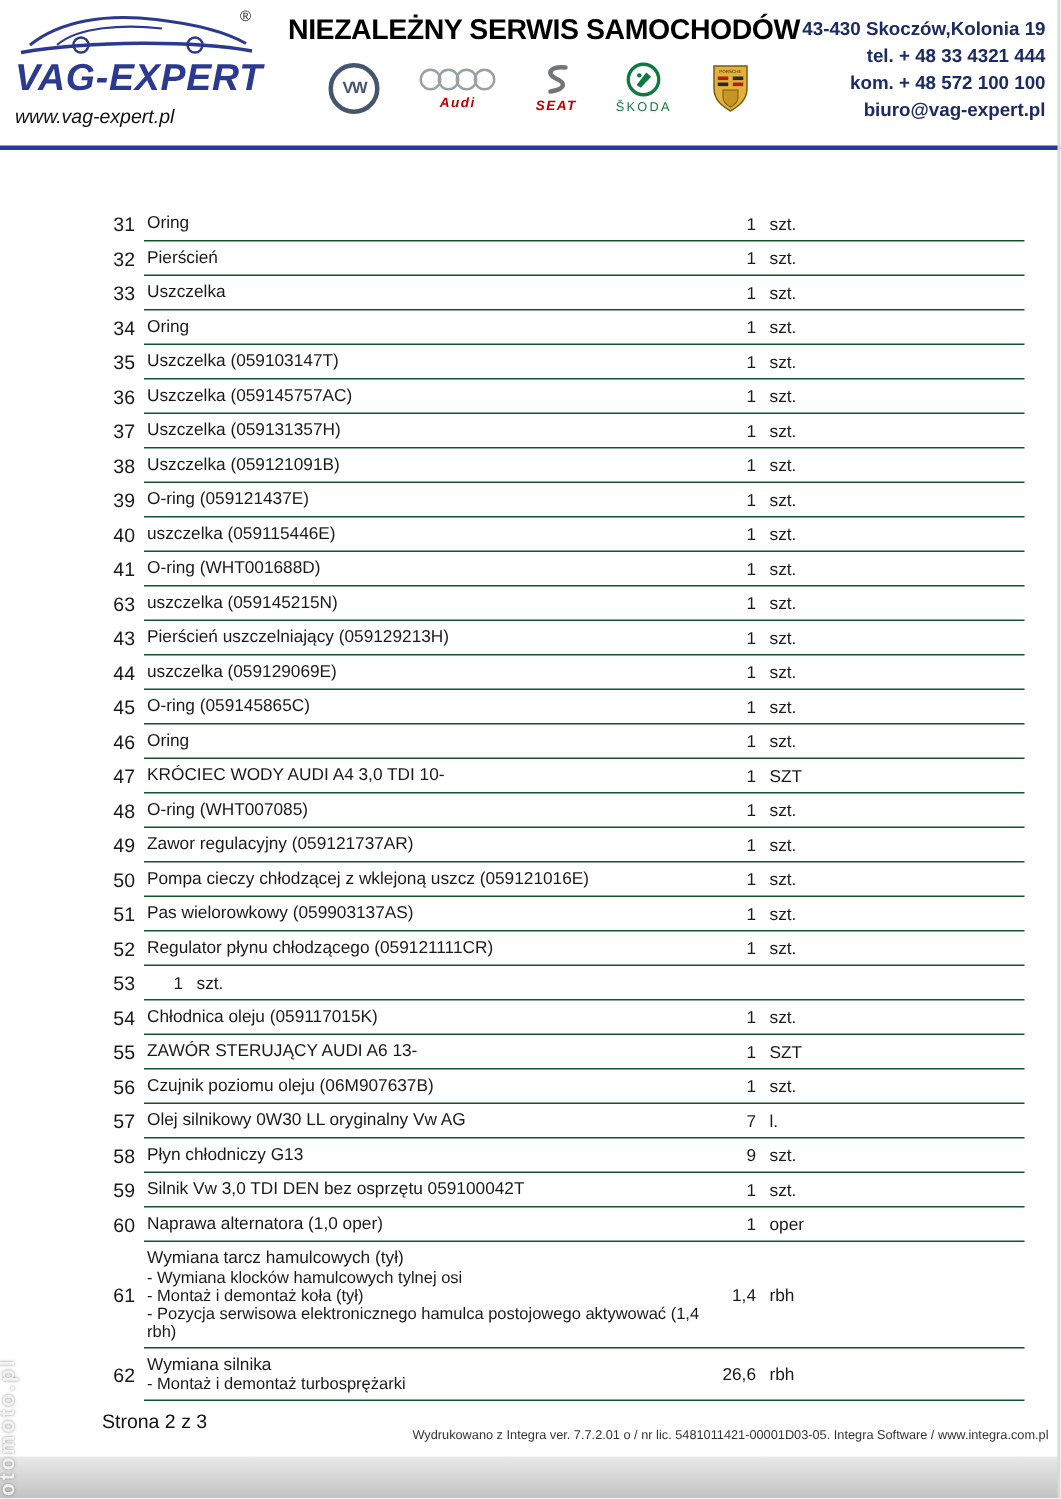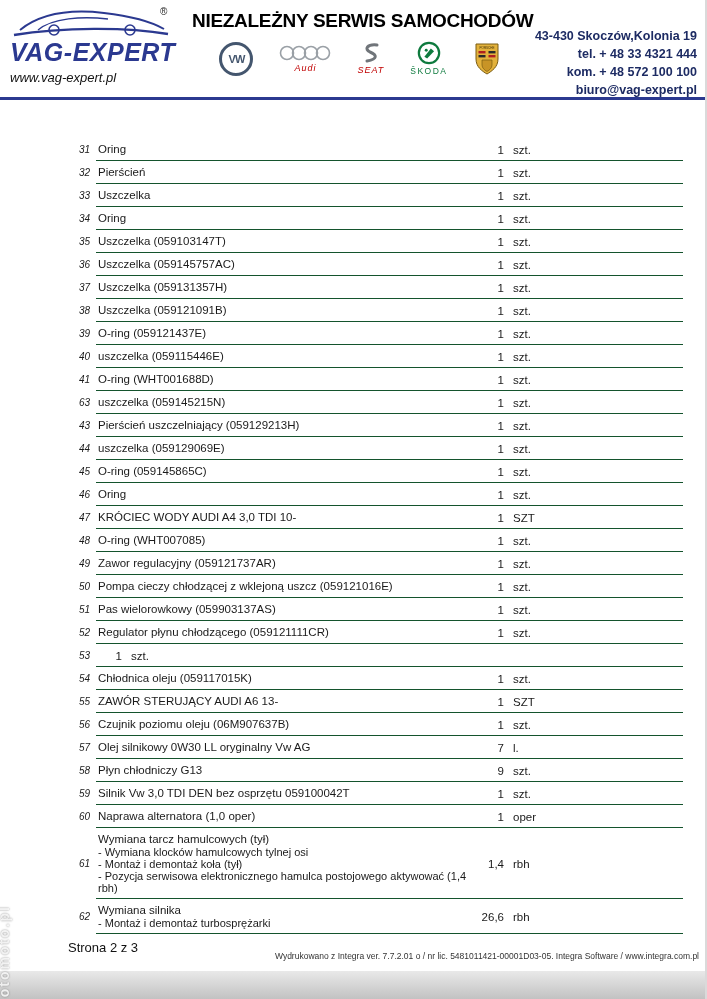--- a/index.html
+++ b/index.html
@@ -21,29 +21,29 @@
   .reg-mark{position:absolute;left:160px;top:6px;font-size:10px;color:#222;}
   .header-center{width:335px;padding-top:10px;box-sizing:border-box;text-align:center;}
   .main-title{font-size:19px;font-weight:bold;color:#000;white-space:nowrap;letter-spacing:-0.3px;}
   .brands{display:flex;justify-content:center;align-items:center;gap:26px;margin-top:9px;}
   .brand{display:flex;flex-direction:column;align-items:center;gap:1px;}
   .vw-roundel{
     width:28px;height:28px;border:3px solid #44566e;border-radius:50%;
     display:flex;align-items:center;justify-content:center;
     font-size:11px;font-weight:bold;color:#44566e;letter-spacing:-1px;
   }
-  .brand-label-red{font-size:9px;font-weight:normal;font-style:italic;color:#c00000;letter-spacing:1px;}
+  .brand-label-red{font-size:9px;font-weight:bold;font-style:italic;color:#c00000;letter-spacing:1px;}
   .brand-label-green{font-size:8.5px;font-weight:normal;color:#0e7a3e;letter-spacing:1.5px;}
-  .header-right{flex:1;padding:10px 10px 0 0;box-sizing:border-box;text-align:right;margin-top:17px;}
+  .header-right{flex:1;padding:10px 10px 0 0;box-sizing:border-box;text-align:right;}
   .contact-line{font-size:12.5px;font-weight:bold;color:#1d2b63;line-height:1.45;white-space:nowrap;}
   .header-rule{position:absolute;top:97px;left:0;right:0;height:3px;background:#2b3990;}
   
   .content{position:absolute;top:138px;left:68px;right:24px;}
   .row{display:flex;align-items:center;}
-  .col-no{width:22px;flex:none;text-align:right;font-size:10px;padding-right:0;font-style:italic;}
+  .col-no{width:22px;flex:none;text-align:right;font-size:13px;padding-right:0;}
   .row-inner{
     flex:1;display:flex;align-items:center;margin-left:6px;
     border-bottom:1px solid #14532d;padding:5px 0 4px 2px;min-height:13px;
   }
   .col-desc{width:382px;flex:none;font-size:11.5px;}
   .desc-line{line-height:13px;}
   .desc-line.sub{line-height:12px;font-size:11px;}
   .col-qty{width:24px;flex:none;text-align:right;font-size:11.5px;}
   .col-unit{width:60px;flex:none;padding-left:9px;font-size:11.5px;}
   .spacer{flex:1;}

